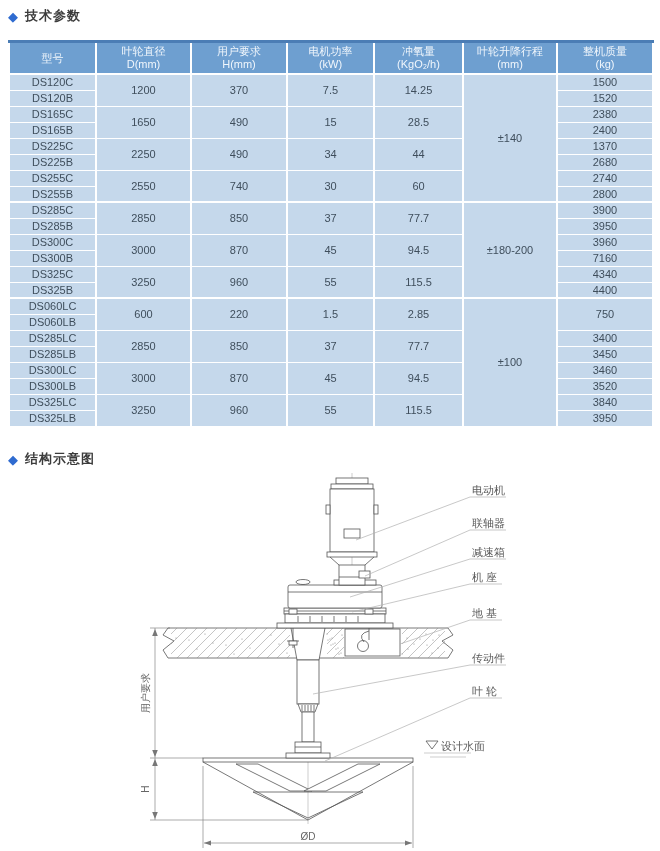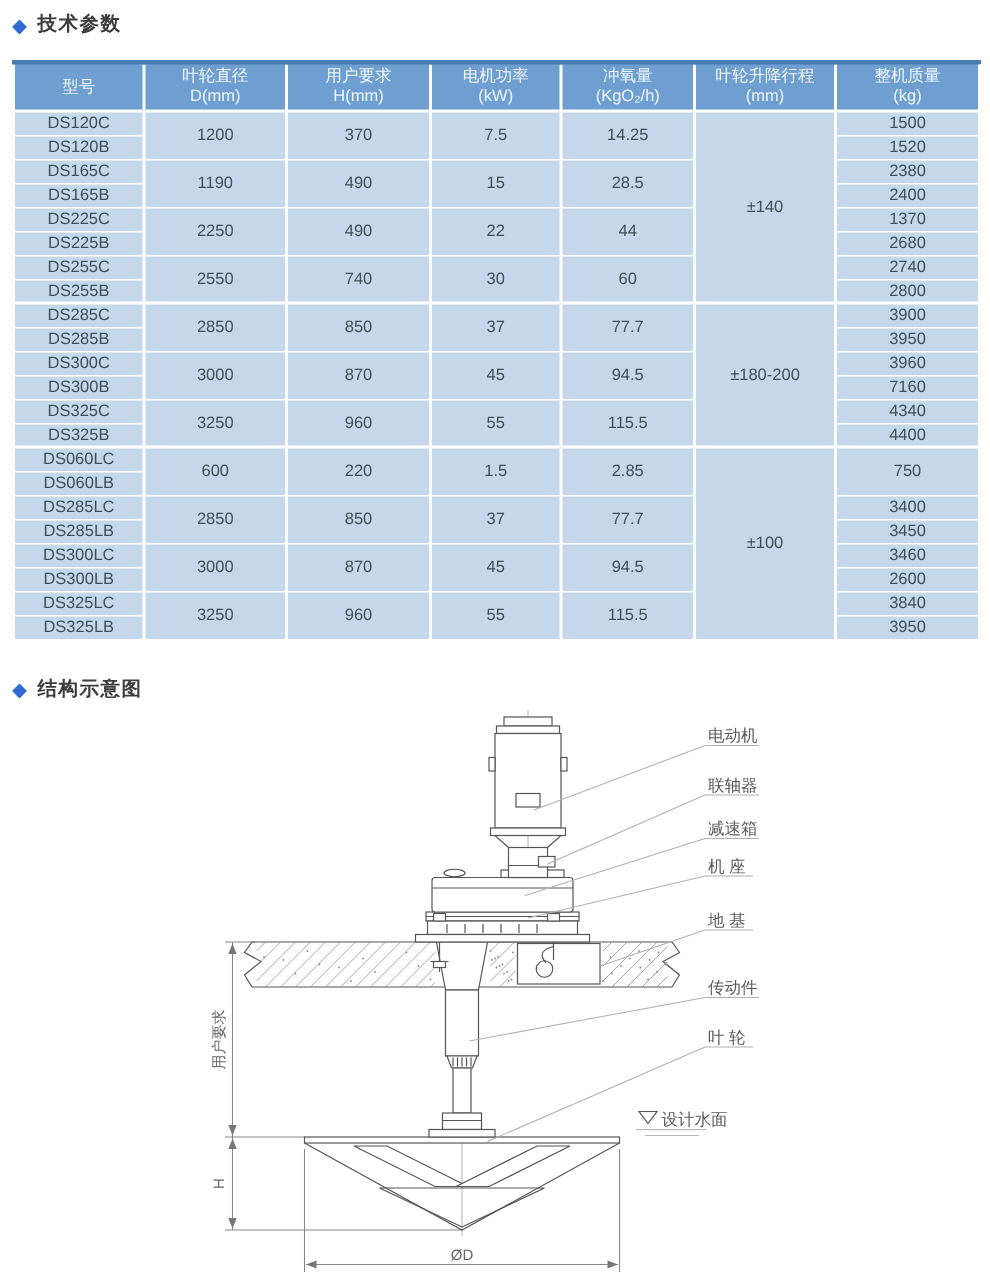--- a/index.html
+++ b/index.html
@@ -95,35 +95,35 @@
           <td rowspan="2">14.25</td>
           <td rowspan="8">±140</td>
           <td>1500</td>
         </tr>
         <tr>
           <td>DS120B</td>
           <td>1520</td>
         </tr>
         <tr>
           <td>DS165C</td>
-          <td rowspan="2">1190</td>
+          <td rowspan="2">1650</td>
           <td rowspan="2">490</td>
           <td rowspan="2">15</td>
           <td rowspan="2">28.5</td>
           <td>2380</td>
         </tr>
         <tr>
           <td>DS165B</td>
           <td>2400</td>
         </tr>
         <tr>
           <td>DS225C</td>
           <td rowspan="2">2250</td>
           <td rowspan="2">490</td>
-          <td rowspan="2">22</td>
+          <td rowspan="2">34</td>
           <td rowspan="2">44</td>
           <td>1370</td>
         </tr>
         <tr>
           <td>DS225B</td>
           <td>2680</td>
         </tr>
         <tr>
           <td>DS255C</td>
           <td rowspan="2">2550</td>
@@ -200,21 +200,21 @@
         <tr>
           <td>DS300LC</td>
           <td rowspan="2">3000</td>
           <td rowspan="2">870</td>
           <td rowspan="2">45</td>
           <td rowspan="2">94.5</td>
           <td>3460</td>
         </tr>
         <tr>
           <td>DS300LB</td>
-          <td>2600</td>
+          <td>3520</td>
         </tr>
         <tr>
           <td>DS325LC</td>
           <td rowspan="2">3250</td>
           <td rowspan="2">960</td>
           <td rowspan="2">55</td>
           <td rowspan="2">115.5</td>
           <td>3840</td>
         </tr>
         <tr>

